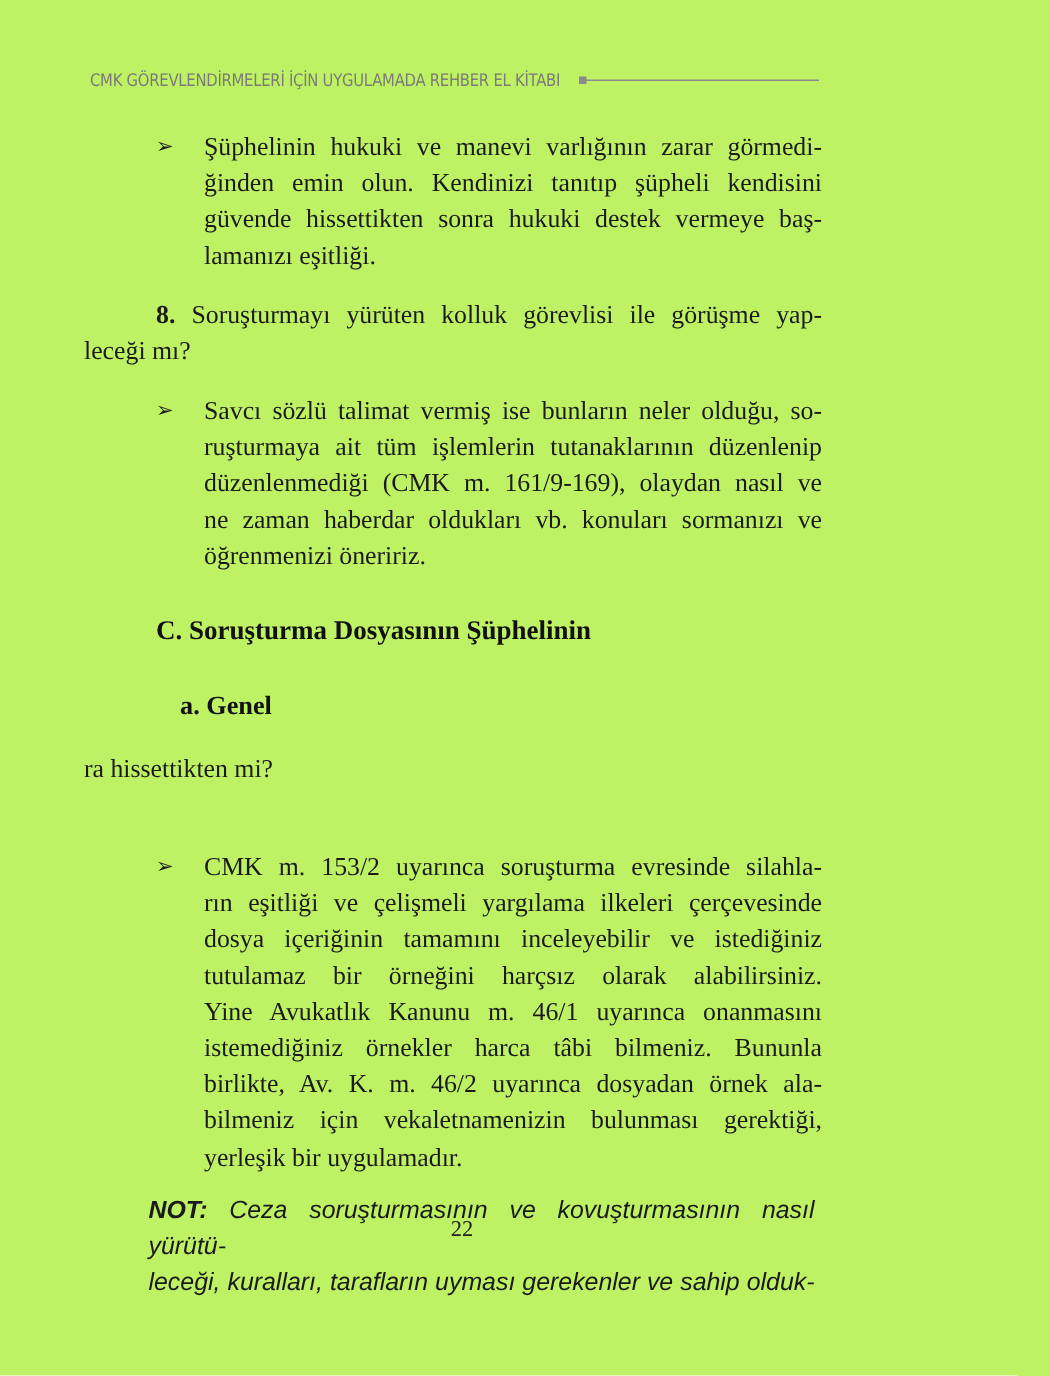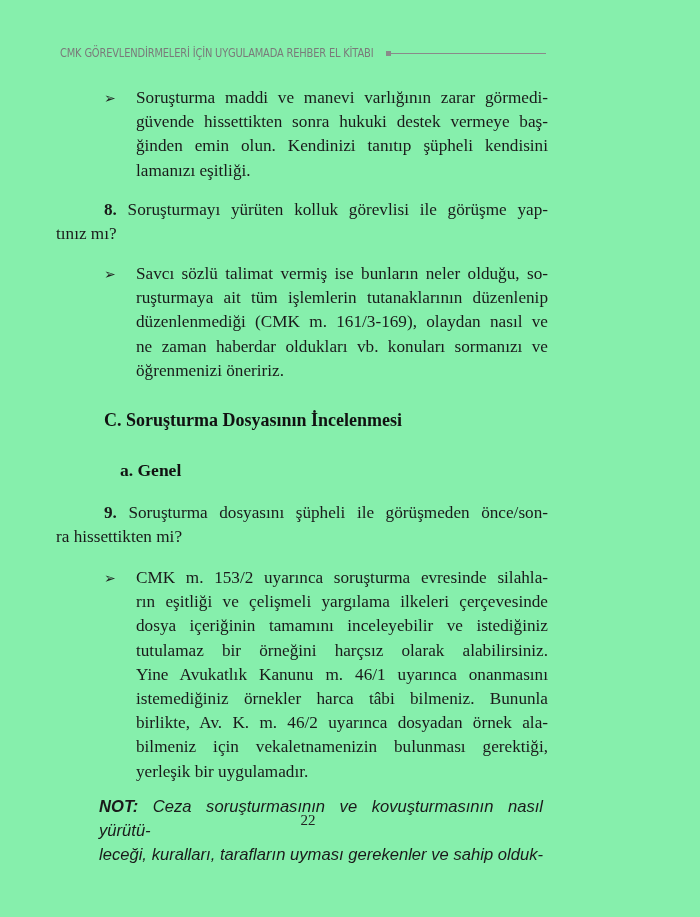--- a/index.html
+++ b/index.html
@@ -1,17 +1,17 @@
 <!DOCTYPE html>
 <html><head>
 <meta charset="utf-8">
 <style>
   html, body { margin: 0; padding: 0; background: #ffffff; }
   body { width: 700px; height: 917px; position: relative; overflow: hidden; }
-  .page { position: absolute; left: 0; top: 0; width: 700px; height: 917px; background: #86efac; }
+  .page { position: absolute; left: 0; top: 0; width: 700px; height: 917px; background: #bef264; }
 
   .running-header {
     position: absolute; left: 60px; top: 46px;
     display: flex; align-items: center;
   }
   .running-header .title {
     font-family: "DejaVu Sans", sans-serif;
     font-size: 11.5px; color: #7a7a7a; letter-spacing: -0.2px;
     transform: scaleX(0.86); transform-origin: left center;
     white-space: nowrap; text-transform: uppercase;
@@ -73,49 +73,48 @@
 
   <div class="running-header">
     <span class="title">CMK GÖREVLENDİRMELERİ İÇİN UYGULAMADA REHBER EL KİTABI</span>
   </div>
   <div class="header-square"></div>
   <div class="header-rule"></div>
 
   <div class="bullet body-text" style="top:86px;">
     <span class="arrow">➢</span>
     <div class="text">
-      <span class="line">Soruşturma maddi ve manevi varlığının zarar görmedi-</span>
+      <span class="line">Şüphelinin hukuki ve manevi varlığının zarar görmedi-</span>
+      <span class="line">ğinden emin olun. Kendinizi tanıtıp şüpheli kendisini</span>
       <span class="line">güvende hissettikten sonra hukuki destek vermeye baş-</span>
-      <span class="line">ğinden emin olun. Kendinizi tanıtıp şüpheli kendisini</span>
       <span class="line last">lamanızı eşitliği.</span>
     </div>
   </div>
 
   <div class="para body-text" style="top:198px;">
     <span class="line first"><span class="num">8.</span><span> Soruşturmayı yürüten kolluk görevlisi ile görüşme yap-</span></span>
-    <span class="line last">tınız mı?</span>
+    <span class="line last">leceği mı?</span>
   </div>
 
   <div class="bullet body-text" style="top:262px;">
     <span class="arrow">➢</span>
     <div class="text">
       <span class="line">Savcı sözlü talimat vermiş ise bunların neler olduğu, so-</span>
       <span class="line">ruşturmaya ait tüm işlemlerin tutanaklarının düzenlenip</span>
-      <span class="line">düzenlenmediği (CMK m. 161/3-169), olaydan nasıl ve</span>
+      <span class="line">düzenlenmediği (CMK m. 161/9-169), olaydan nasıl ve</span>
       <span class="line">ne zaman haberdar oldukları vb. konuları sormanızı ve</span>
       <span class="line last">öğrenmenizi öneririz.</span>
     </div>
   </div>
 
-  <div class="heading" style="top:410px;">C. Soruşturma Dosyasının İncelenmesi</div>
+  <div class="heading" style="top:410px;">C. Soruşturma Dosyasının Şüphelinin</div>
 
   <div class="subheading" style="top:460px;margin-left:16px;">a. Genel</div>
 
   <div class="para body-text" style="top:501px;">
-    <span class="line first"><span class="num">9.</span><span> Soruşturma dosyasını şüpheli ile görüşmeden önce/son-</span></span>
     <span class="line last">ra hissettikten mi?</span>
   </div>
 
   <div class="bullet body-text" style="top:566px;">
     <span class="arrow">➢</span>
     <div class="text">
       <span class="line">CMK m. 153/2 uyarınca soruşturma evresinde silahla-</span>
       <span class="line">rın eşitliği ve çelişmeli yargılama ilkeleri çerçevesinde</span>
       <span class="line">dosya içeriğinin tamamını inceleyebilir ve istediğiniz</span>
       <span class="line">tutulamaz bir örneğini harçsız olarak alabilirsiniz.</span>

